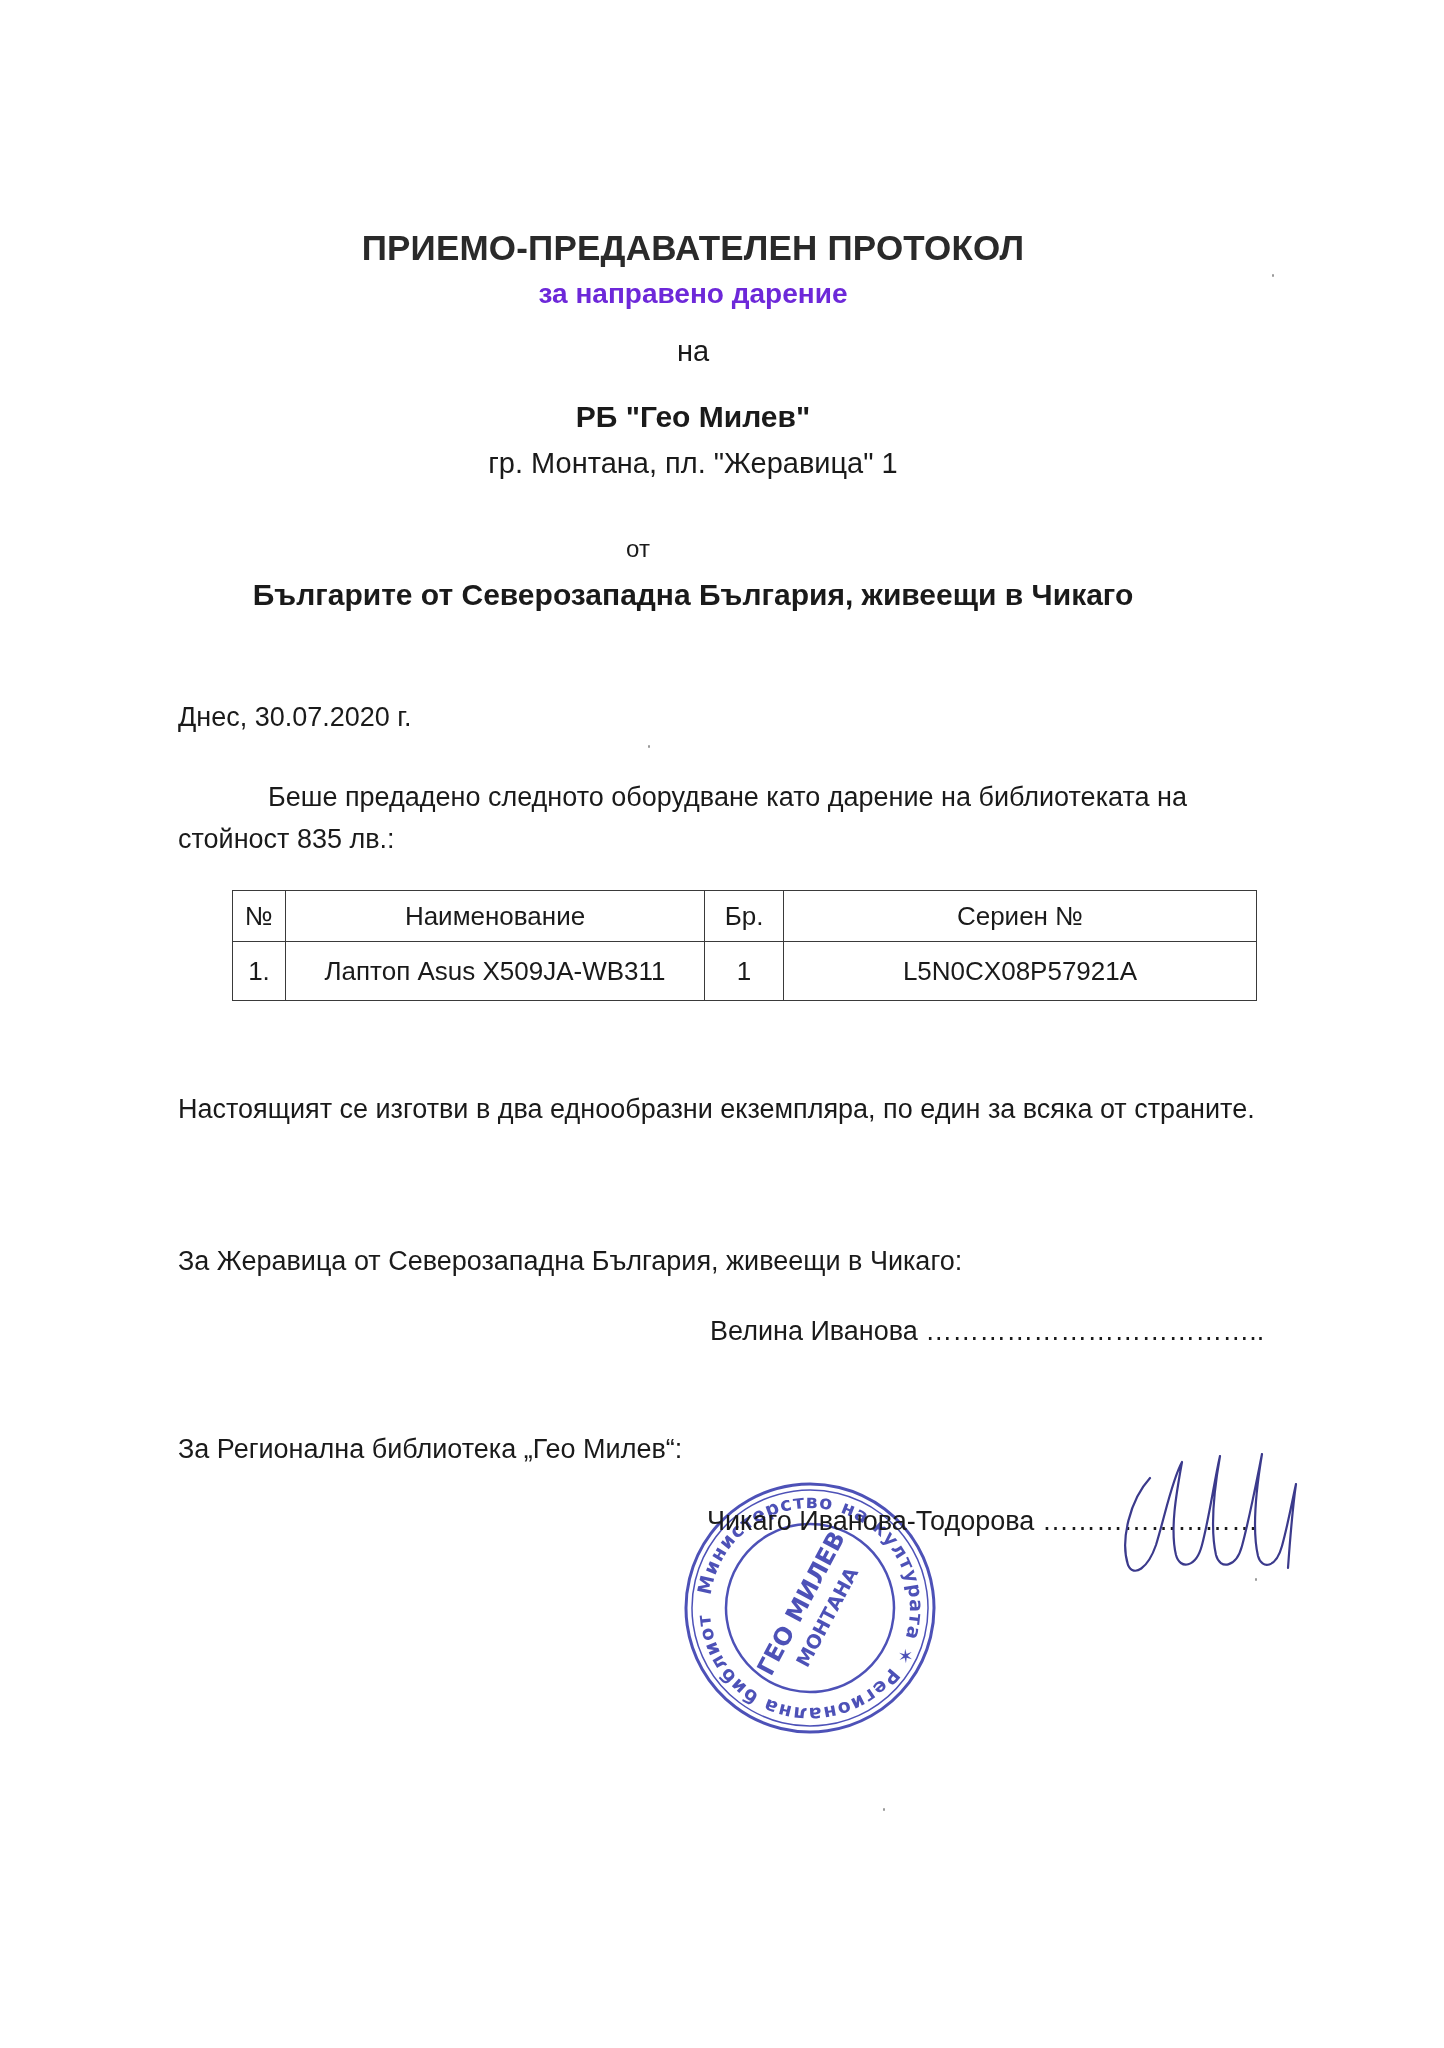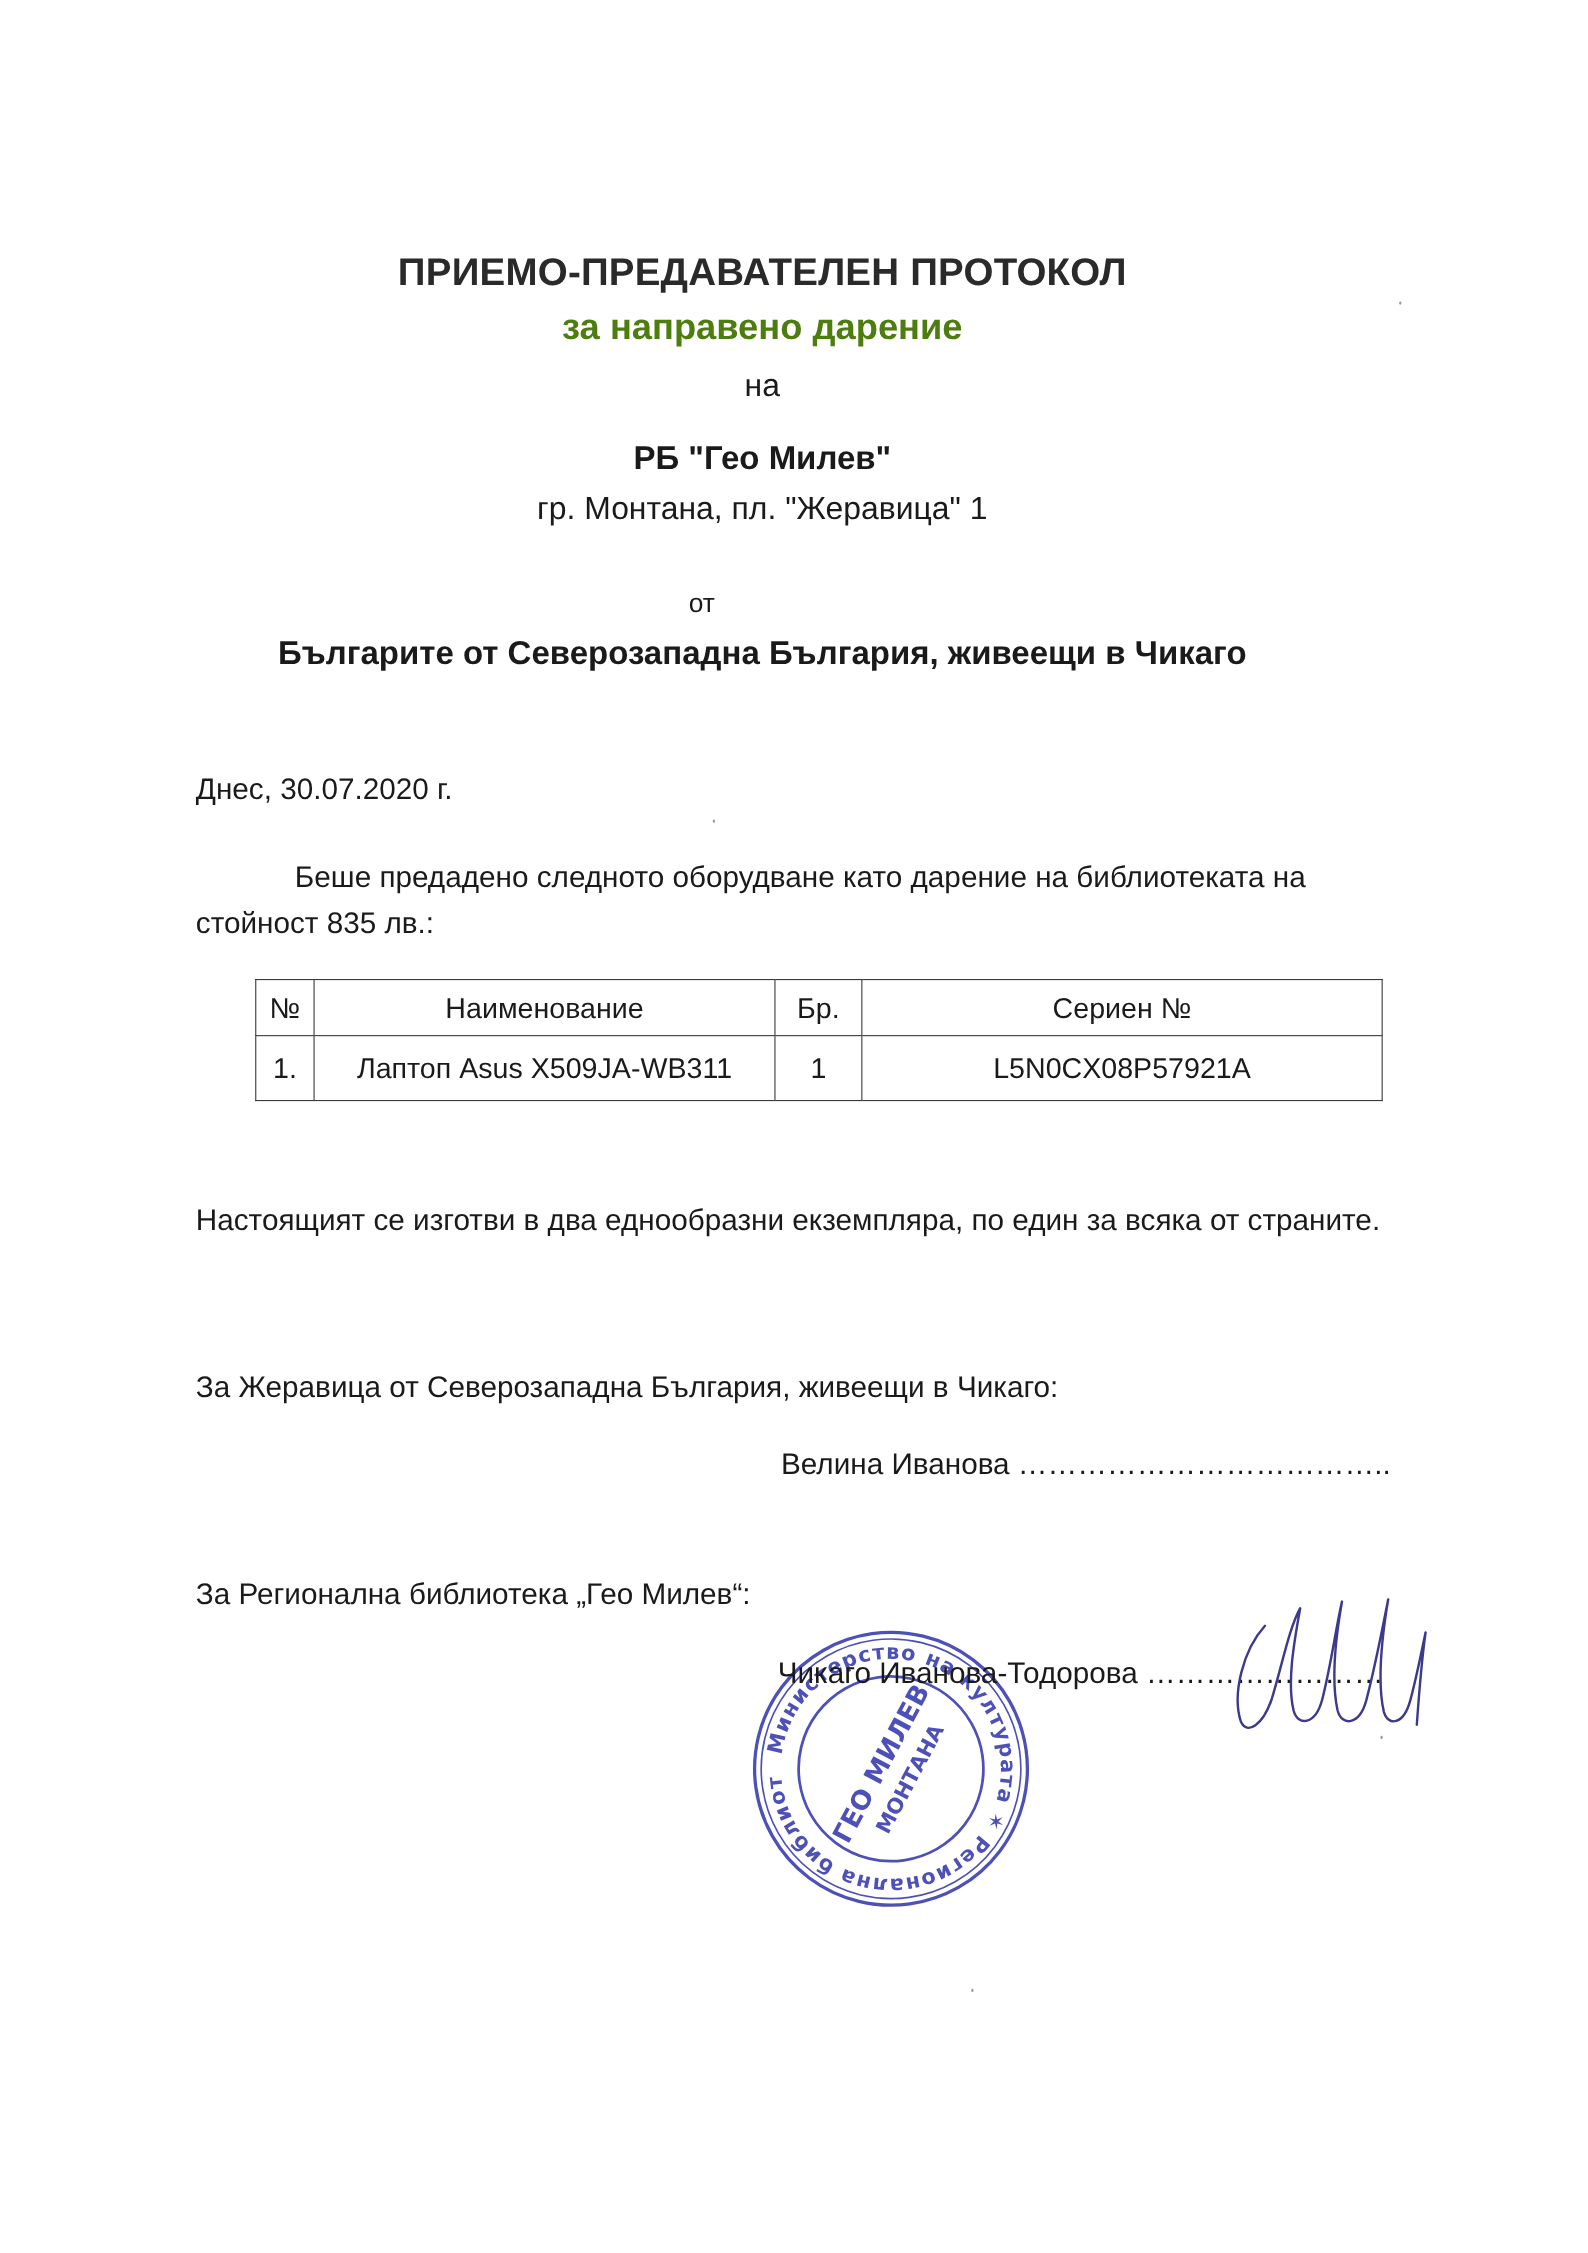--- a/index.html
+++ b/index.html
@@ -27,25 +27,25 @@
       top: 228px;
       font-size: 35px;
       font-weight: bold;
       letter-spacing: 0.2px;
       padding-left: 110px;
       box-sizing: border-box;
       color: #2a2a2a;
     }
     .title-sub {
       top: 278px;
-      font-size: 33px;
-      font-weight: bold;
-      padding-left: 110px;
-      box-sizing: border-box;
-      color: #4d7c0f;
+      font-size: 28px;
+      font-weight: bold;
+      padding-left: 110px;
+      box-sizing: border-box;
+      color: #6d28d9;
     }
     .na {
       top: 335px;
       font-size: 29px;
       padding-left: 110px;
       box-sizing: border-box;
     }
     .recipient {
       top: 400px;
       font-size: 30px;

